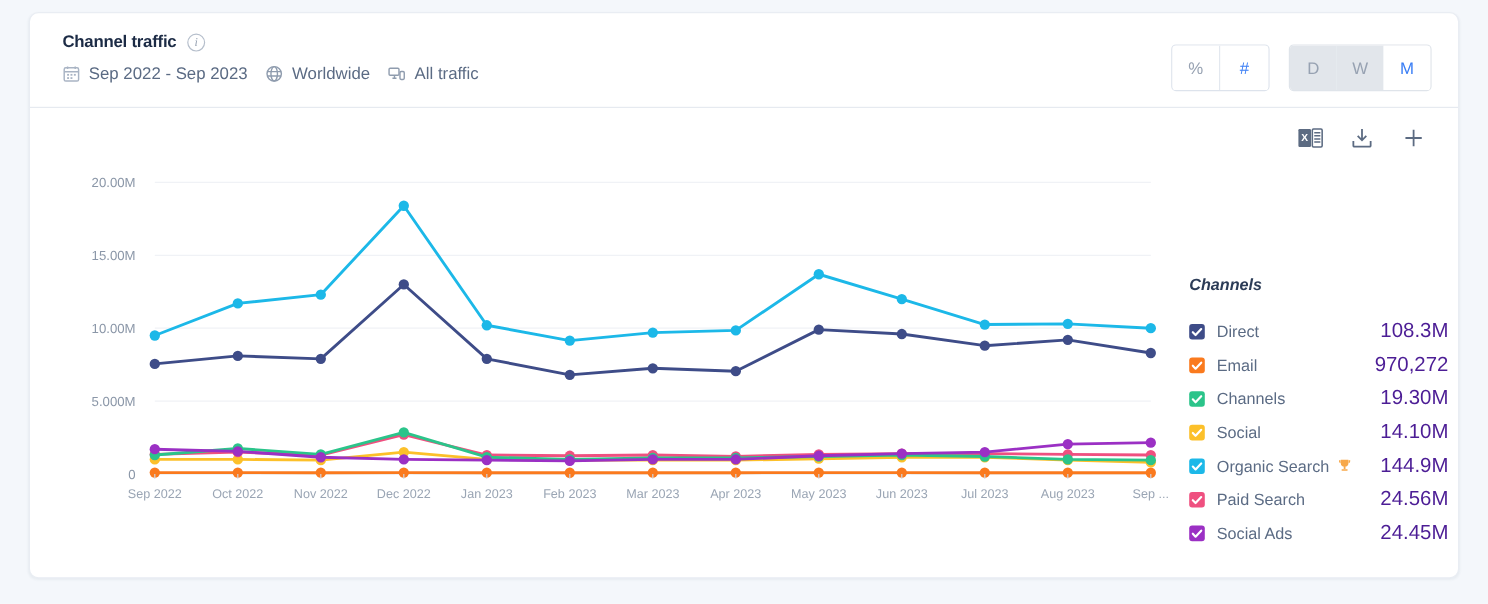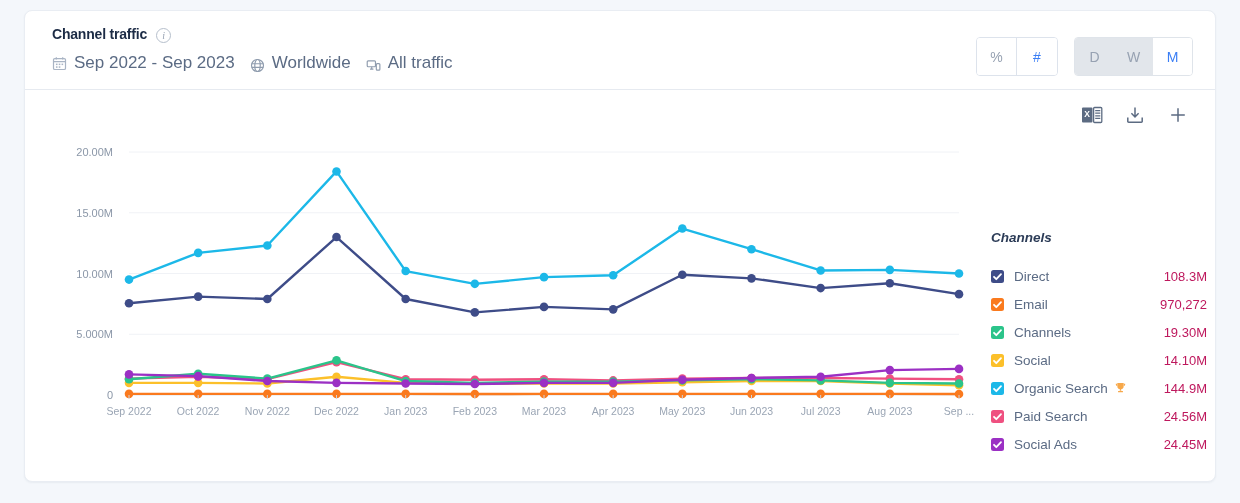--- a/index.html
+++ b/index.html
@@ -32,21 +32,21 @@
   }
   .info-icon {
     width: 15px; height: 15px; border-radius: 50%;
     border: 1.4px solid #b6bfcc; color: #97a2b2;
     font-size: 10px; font-style: italic; font-family: "Liberation Serif", serif;
     display: flex; align-items: center; justify-content: center;
     line-height: 1; margin-top: 3px;
   }
   .meta-row {
     display: flex; align-items: center; gap: 7px;
-    margin-top: 10px; color: #5b6b84; font-size: 17px;
+    margin-top: 10px; color: #5b6b84; font-size: 14px;
   }
   .meta-row .mi { display: flex; align-items: center; gap: 7px; }
   .meta-row .mi + .mi { margin-left: 8px; align-items: flex-end; }
   .mico { width: 15px; height: 15px; display: block; flex: none; }
 
   
   .toggles {
     position: absolute; right: 22px; top: 26px;
     display: flex; align-items: center; gap: 16px;
   }
@@ -73,21 +73,21 @@
   
   .legend { position: absolute; left: 966px; top: 140px; width: 216px; }
   .legend-title { font-size: 13.5px; font-weight: bold; color: #2c3c57; margin-bottom: 17px; font-style: italic; }
   .lrow { display: flex; align-items: center; height: 28px; font-size: 13.5px; color: #5b6b84; }
   .cbx {
     width: 13px; height: 13px; border-radius: 2.5px; flex: none;
     display: flex; align-items: center; justify-content: center; cursor: pointer;
   }
   .cbx svg { display: block; }
   .lname { margin-left: 10px; display: flex; align-items: flex-start; gap: 5px; }
-  .lval { margin-left: auto; color: #be185d; font-size: 13px; }
+  .lval { margin-left: auto; color: #4c1d95; font-size: 17px; }
   .trophy { display: block; }
 </style>
 </head>
 <body>
 
 <div class="card">
 
   <div class="card-header">
     <div class="title-row">
       <div class="title">Channel traffic</div>

